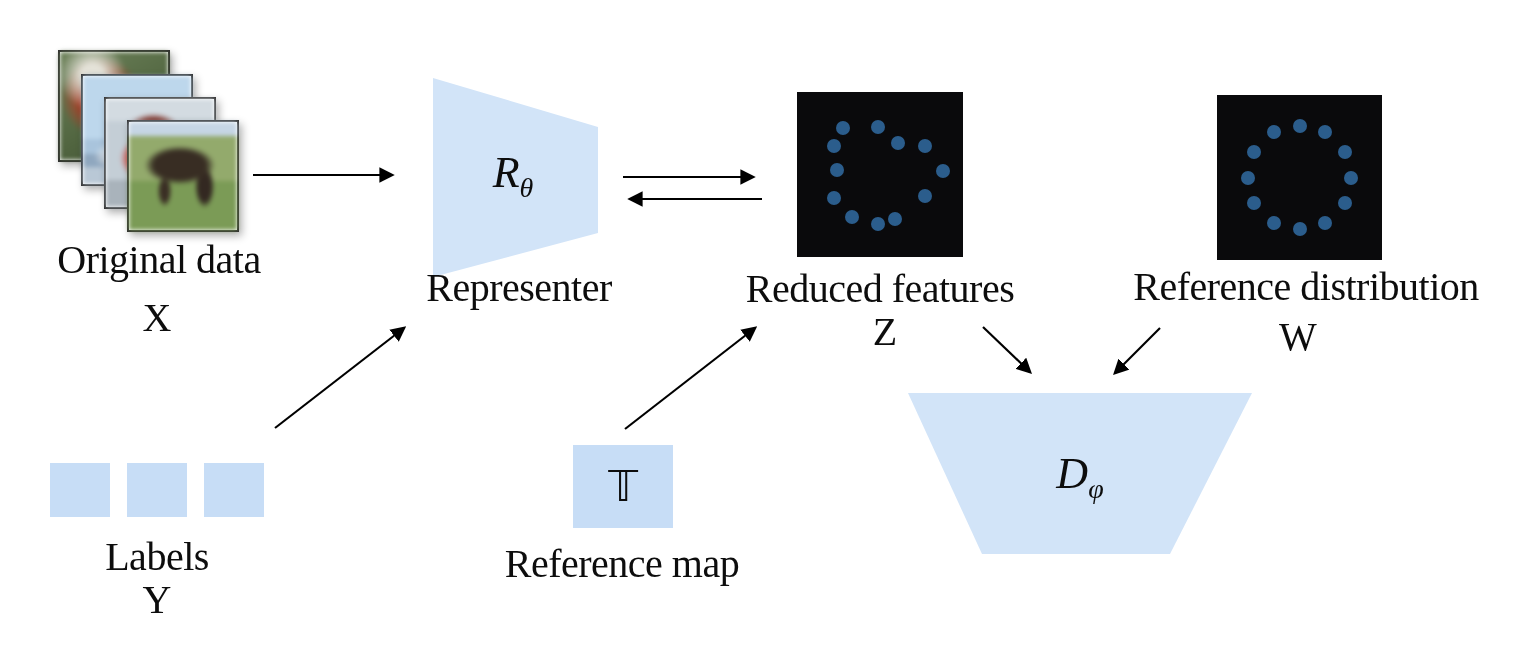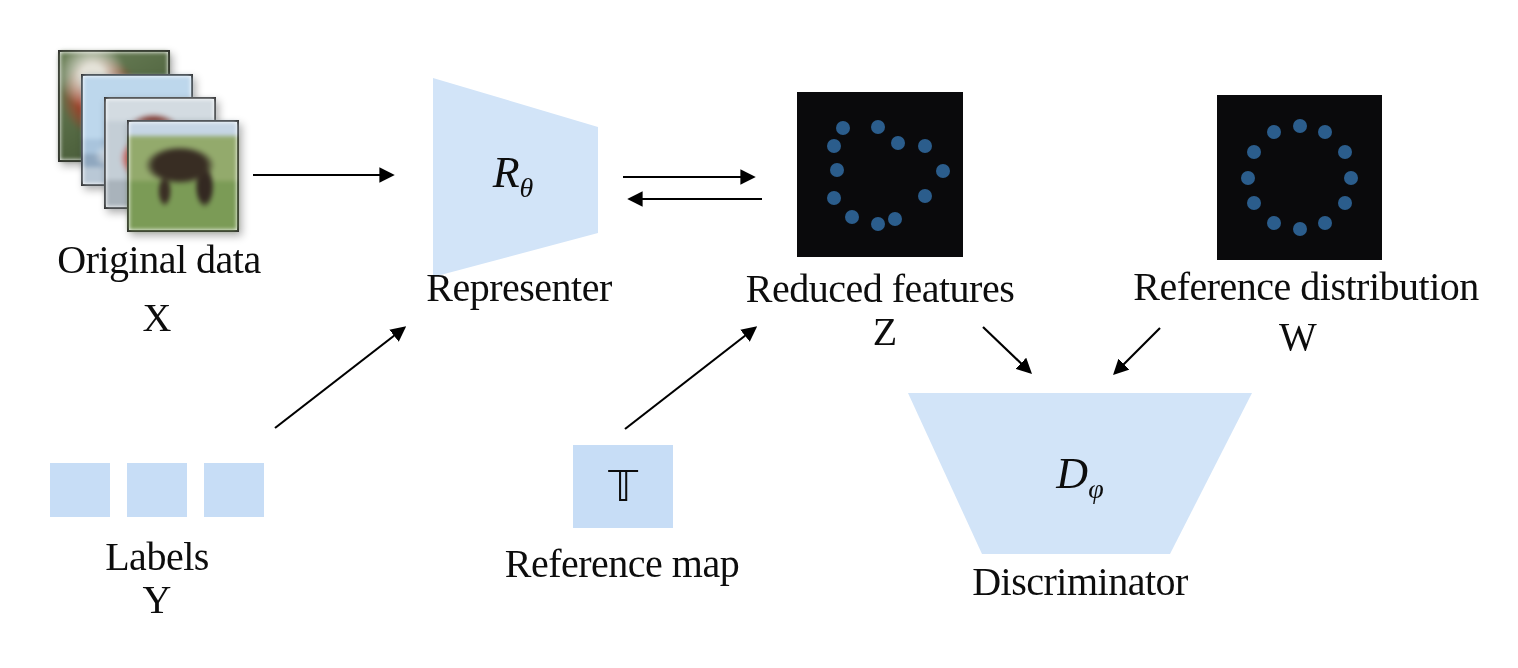--- a/index.html
+++ b/index.html
@@ -167,15 +167,14 @@
   <div class="sym" style="left:685px;top:312px;width:400px;">Z</div>
 
   <div class="lbl" style="left:1056px;top:267px;width:500px;">Reference distribution</div>
   <div class="sym" style="left:1098px;top:317px;width:400px;">W</div>
 
   <div class="lbl" style="left:422px;top:544px;width:400px;">Reference map</div>
 
   <div class="lbl" style="left:-43px;top:537px;width:400px;">Labels</div>
   <div class="sym" style="left:-43px;top:580px;width:400px;">Y</div>
 
-  <div class="lbl" style="left:880px;top:562px;width:400px;">Discriminator</div>
 
 </div>
 
 </body></html>

